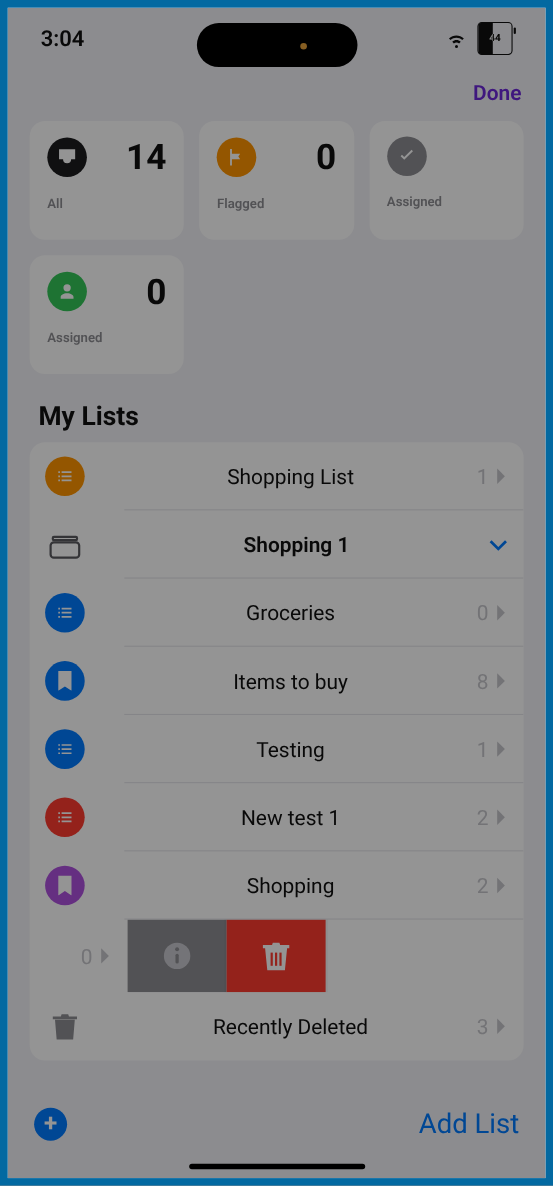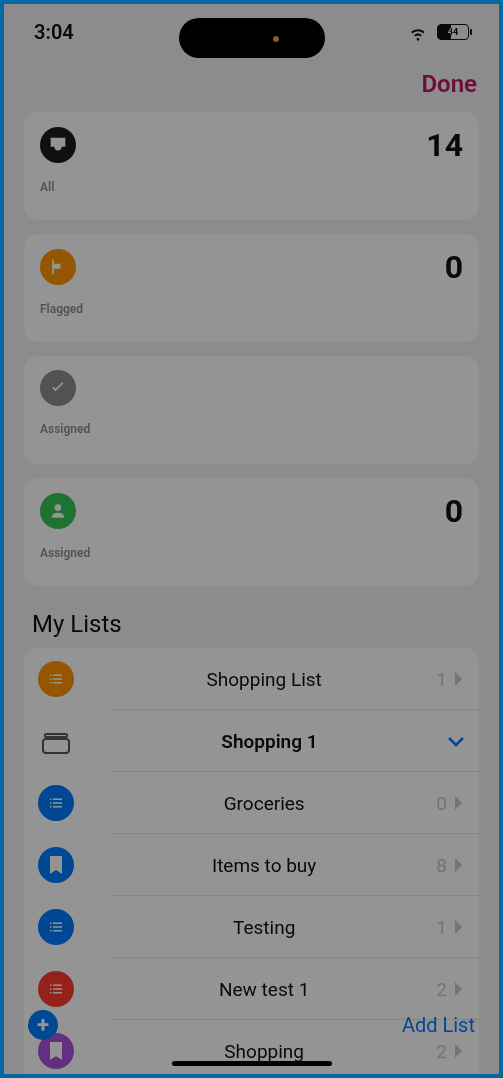--- a/index.html
+++ b/index.html
@@ -1,44 +1,44 @@
 <!DOCTYPE html>
 <html><head>
 <meta charset="utf-8">
 <style>
   * { box-sizing: border-box; margin: 0; padding: 0; font-family: -apple-system, BlinkMacSystemFont, "Segoe UI", Roboto, Helvetica, Arial, sans-serif; }
   html, body { width: 503px; height: 1078px; background: #000; }
-  .screen { position: relative; width: 503px; height: 1078px; background: #f2f2f7; border: 4px solid #0369a1; overflow: hidden; }
+  .screen { position: relative; width: 503px; height: 1078px; background: #f2f2f7; border: 7px solid #0369a1; overflow: hidden; }
 
   
   .statusbar { position: relative; height: 56px; display: flex; align-items: center; justify-content: space-between; padding: 0 30px; }
   .sb-time { font-size: 20px; font-weight: 600; color: #111; }
   .dynamic-island { position: absolute; left: 50%; transform: translateX(-50%); top: 14px; width: 146px; height: 40px; background: #000; border-radius: 24px; }
   .di-dot { position: absolute; right: 46px; top: 18px; width: 6px; height: 6px; border-radius: 50%; background: #e7a23b; }
   .sb-right { display: flex; align-items: center; gap: 8px; }
   .wifi-svg { width: 22px; height: 22px; }
-  .battery { position: relative; width: 32px; height: 16px; border: 1.6px solid #111; border-radius: 4px; display: flex; align-items: center; }
+  .battery { position: relative; width: 32px; height: 30px; border: 1.6px solid #111; border-radius: 4px; display: flex; align-items: center; }
   .battery::after { content: ""; position: absolute; right: -4px; top: 4px; width: 2.5px; height: 6px; background: #111; border-radius: 1px; }
   .battery-fill { height: 100%; width: 44%; background: #111; border-radius: 2px 0 0 2px; }
   .battery-text { position: absolute; left: 0; right: 0; text-align: center; font-size: 9px; font-weight: 700; color: #fff; mix-blend-mode: difference; }
 
   
   .header { display: flex; justify-content: flex-end; padding: 10px 22px 14px; }
-  .done-btn { color: #be185d; font-size: 24px; font-weight: 600; background: none; border: none; }
-
-  
-  .cards { padding: 0 20px; display: grid; grid-template-columns: 1fr; gap: 14px; }
+  .done-btn { color: #6d28d9; font-size: 19px; font-weight: 600; background: none; border: none; }
+
+  
+  .cards { padding: 0 20px; display: grid; grid-template-columns: 1fr 1fr 1fr; gap: 14px; }
   .card { background: #fff; border-radius: 14px; padding: 14px 16px 12px; display: flex; flex-direction: column; gap: 16px; height: 108px; }
   .card-top { display: flex; justify-content: space-between; align-items: center; }
   .card-icon { width: 36px; height: 36px; border-radius: 50%; display: flex; align-items: center; justify-content: center; }
   .card-count { font-size: 32px; font-weight: 700; color: #111; }
   .card-label { font-size: 12px; font-weight: 600; color: #8e8e93; }
 
   
-  .section-title { font-size: 24px; font-weight: 400; color: #111; padding: 24px 28px 10px; }
+  .section-title { font-size: 24px; font-weight: 700; color: #111; padding: 24px 28px 10px; }
   .lists-container { margin: 0 20px; background: #fff; border-radius: 14px; overflow: hidden; text-align: center; }
   .list-row { display: flex; align-items: center; padding: 12px 14px; min-height: 62px; position: relative; }
   .list-row .sep { position: absolute; left: 86px; right: 0; bottom: 0; height: 1px; background: #e5e5ea; }
   .list-icon { width: 36px; height: 36px; border-radius: 50%; display: flex; align-items: center; justify-content: center; margin-right: 18px; flex-shrink: 0; }
   .list-name { flex: 1; font-size: 19px; color: #111; }
   .list-name.bold { font-weight: 600; }
   .list-count { font-size: 19px; color: #c7c7cc; margin-right: 6px; }
   .chevron, .chev-down { color: #c7c7cc; }
 
   .swipe-row { display: flex; height: 66px; position: relative; transform: translateX(-180px); }
@@ -46,21 +46,21 @@
   .swipe-count { font-size: 19px; color: #c7c7cc; }
   .swipe-chev { color: #c7c7cc; }
   .swipe-action { width: 90px; height: 66px; display: flex; align-items: center; justify-content: center; }
   .swipe-info-bg { background: #8e8e93; }
   .swipe-delete-bg { background: #ff3b30; }
 
   
   .bottombar { position: absolute; bottom: 0; left: 0; right: 0; display: flex; justify-content: space-between; align-items: center; padding: 18px 24px 34px; }
   .new-rem { display: flex; align-items: center; gap: 10px; color: #007aff; font-size: 20px; font-weight: 600; background: none; border: none; }
   .plus-circle { width: 30px; height: 30px; border-radius: 50%; background: #007aff; color: #fff; font-size: 22px; font-weight: 700; display: flex; align-items: center; justify-content: center; line-height: 1; }
-  .add-list { color: #007aff; font-size: 20px; background: none; border: none; }
+  .add-list { color: #007aff; font-size: 25px; background: none; border: none; }
   .home-ind { position: absolute; bottom: 8px; left: 50%; transform: translateX(-50%); width: 160px; height: 5px; background: #000; border-radius: 3px; }
 
   
   .dim { position: absolute; inset: 0; background: rgba(0,0,0,0.42); pointer-events: none; }
   
   .bright { position: relative; z-index: 5; box-shadow: 0 0 0 2px rgba(0,0,0,0.04); }
 
   
   svg { display: block; }
 </style>
@@ -290,20 +290,21 @@
       </div>
       <div class="sep" style="left:86px"></div>
     </div>
 
     <div class="list-row">
       <span class="list-icon" style="background:transparent">
         <svg width="26" height="28" viewBox="0 0 26 28">
             <path fill="#8e8e93" d="M4 8h18l-1.5 18h-15L4 8zm6-5h6l1 3H9l1-3zM2 5h22v2.5H2V5z"></path>
           </svg>
       </span>
+      <span class="list-name">Recently Deleted</span>
       <span class="list-count">3</span>
       <span class="chevron">
           <svg width="12" height="18" viewBox="0 0 12 18">
             <path fill="#c7c7cc" d="M2 2l7 7-7 7"></path>
           </svg>
         </span>
     </div>
 
   </div>
 

